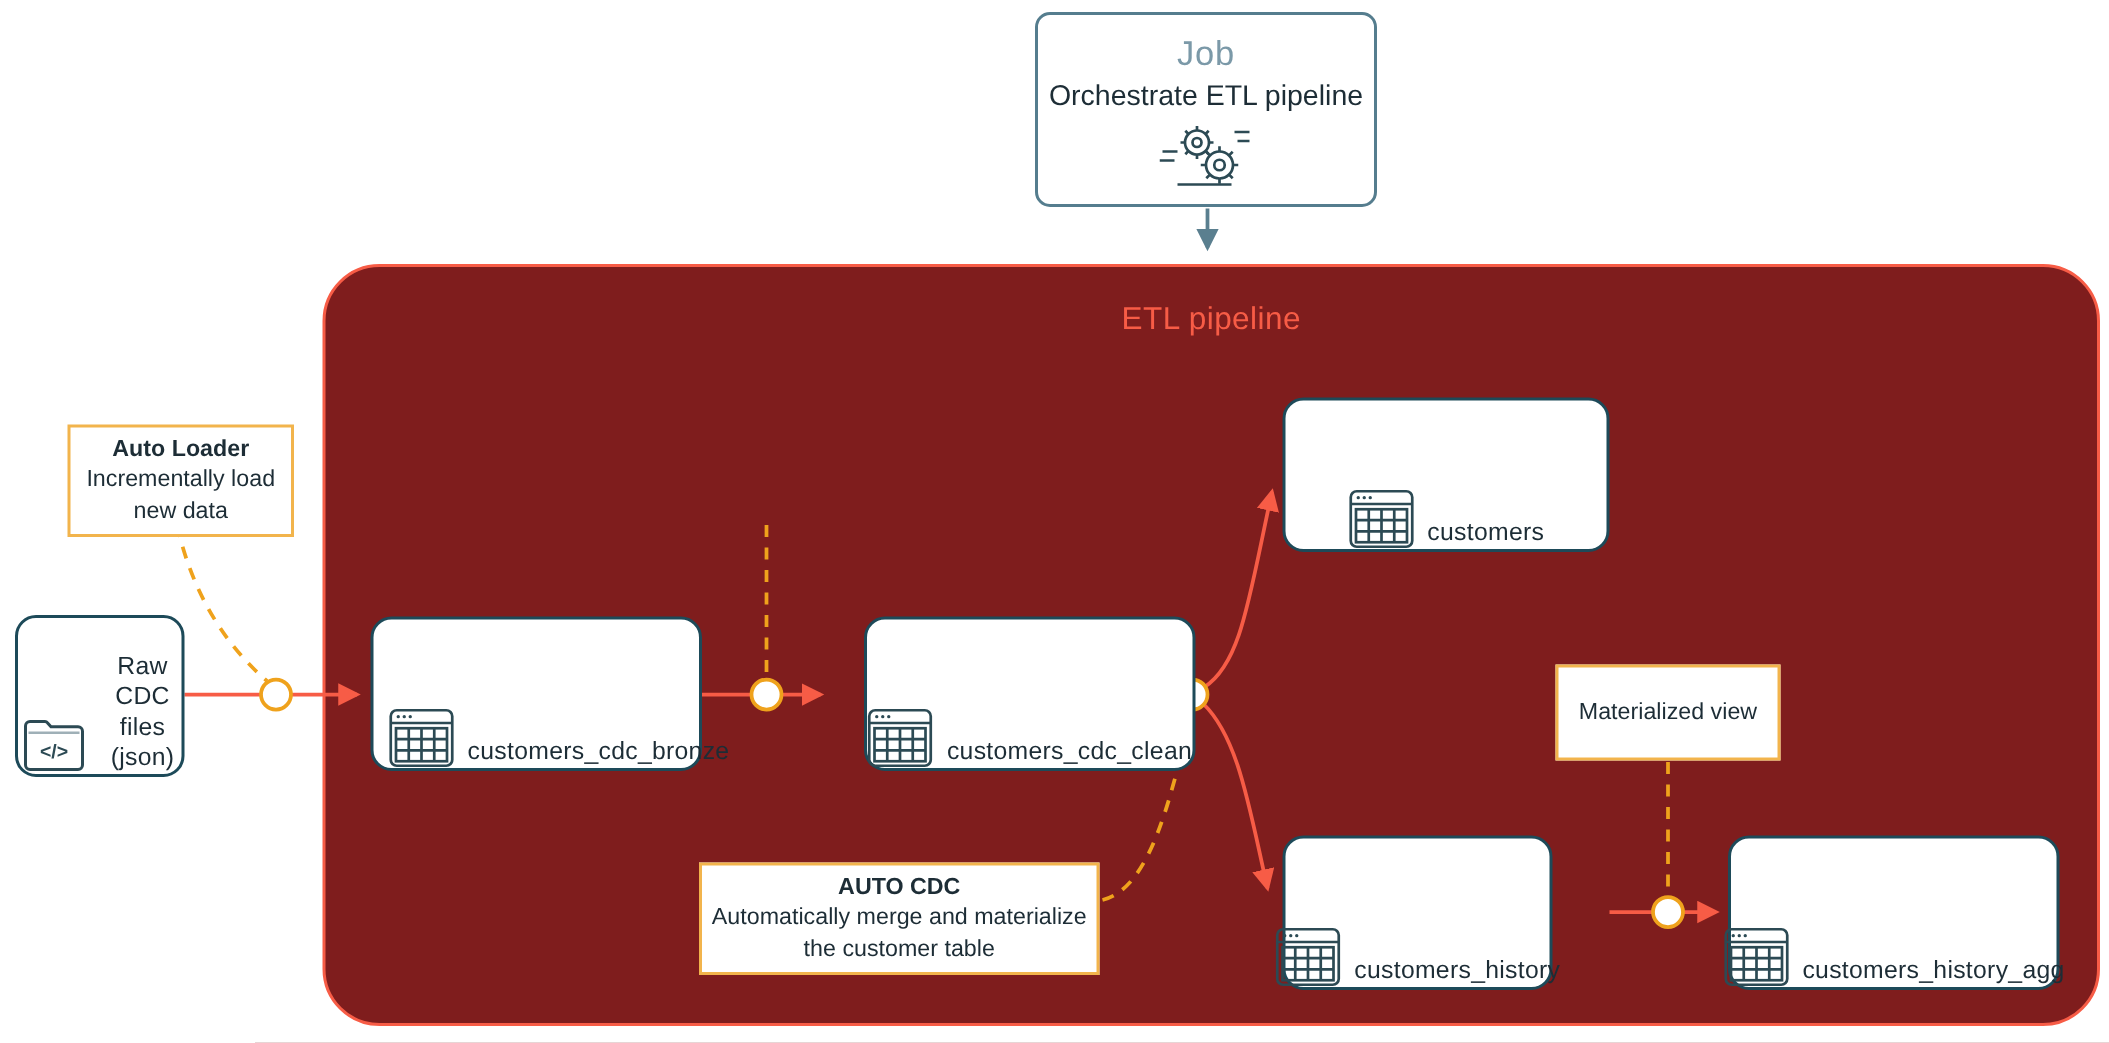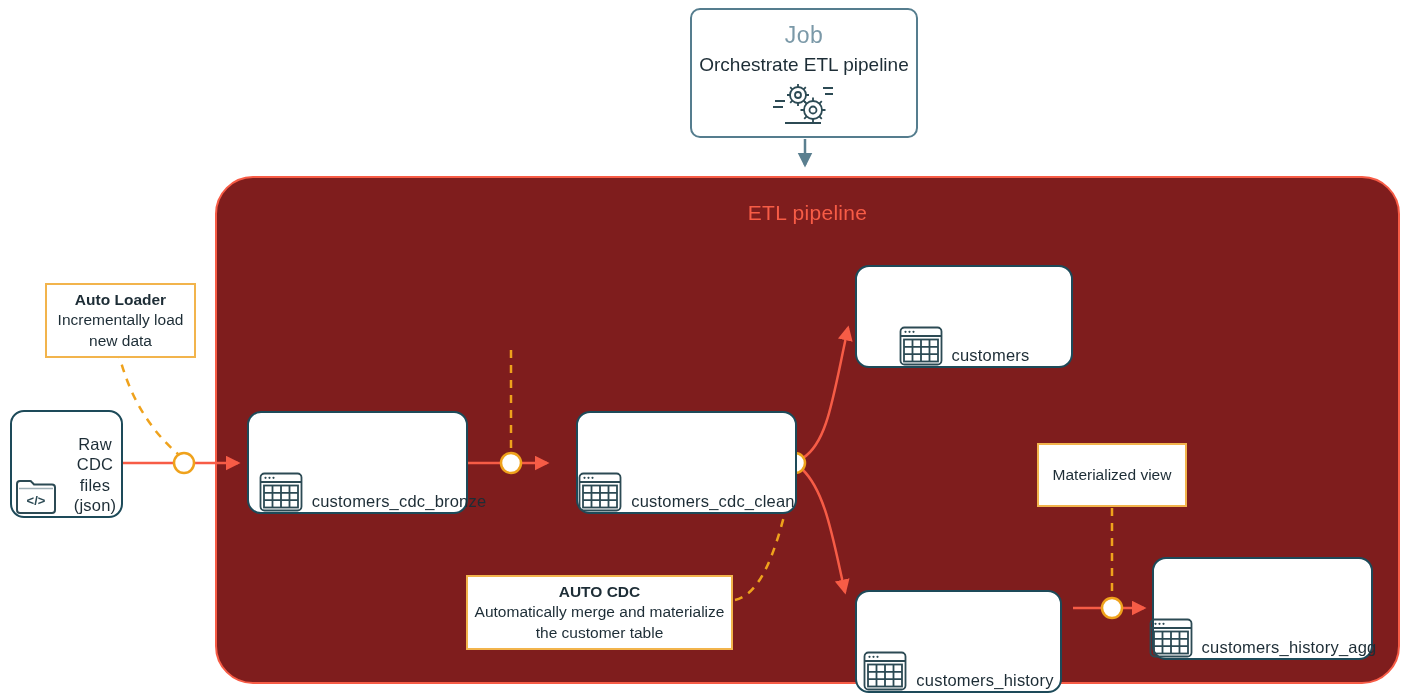--- a/index.html
+++ b/index.html
@@ -156,21 +156,21 @@
         <circle cx="6.5" cy="5.8" r="1.1" fill="var(--icon, #2c4a54)" stroke="none"></circle>
         <circle cx="10.5" cy="5.8" r="1.1" fill="var(--icon, #2c4a54)" stroke="none"></circle>
         <circle cx="14.5" cy="5.8" r="1.1" fill="var(--icon, #2c4a54)" stroke="none"></circle>
         <rect x="5" y="13.5" width="34" height="22"></rect>
         <path d="M13.5,13.5 V35.5 M22,13.5 V35.5 M30.5,13.5 V35.5 M5,20.8 H39 M5,28.2 H39"></path>
       </svg>
     </span>
     <div class="node-label">customers</div>
   </div>
 
-  <div class="node" style="left:855px; top:557px; width:207px; height:103px;margin-top:33px;">
+  <div class="node" style="left:855px; top:557px; width:180px; height:103px;">
     <span class="node-icon">
       <svg width="44" height="40" viewBox="0 0 44 40" fill="none" stroke="var(--icon, #2c4a54)" stroke-width="1.8">
         <rect x="1.5" y="1.5" width="41" height="37" rx="4"></rect>
         <line x1="1.5" y1="10" x2="42.5" y2="10"></line>
         <circle cx="6.5" cy="5.8" r="1.1" fill="var(--icon, #2c4a54)" stroke="none"></circle>
         <circle cx="10.5" cy="5.8" r="1.1" fill="var(--icon, #2c4a54)" stroke="none"></circle>
         <circle cx="14.5" cy="5.8" r="1.1" fill="var(--icon, #2c4a54)" stroke="none"></circle>
         <rect x="5" y="13.5" width="34" height="22"></rect>
         <path d="M13.5,13.5 V35.5 M22,13.5 V35.5 M30.5,13.5 V35.5 M5,20.8 H39 M5,28.2 H39"></path>
       </svg>

